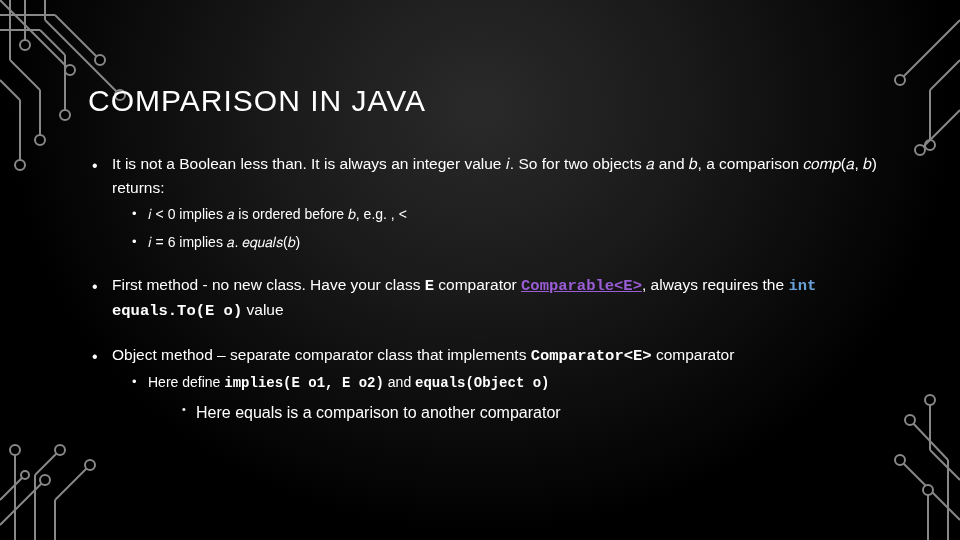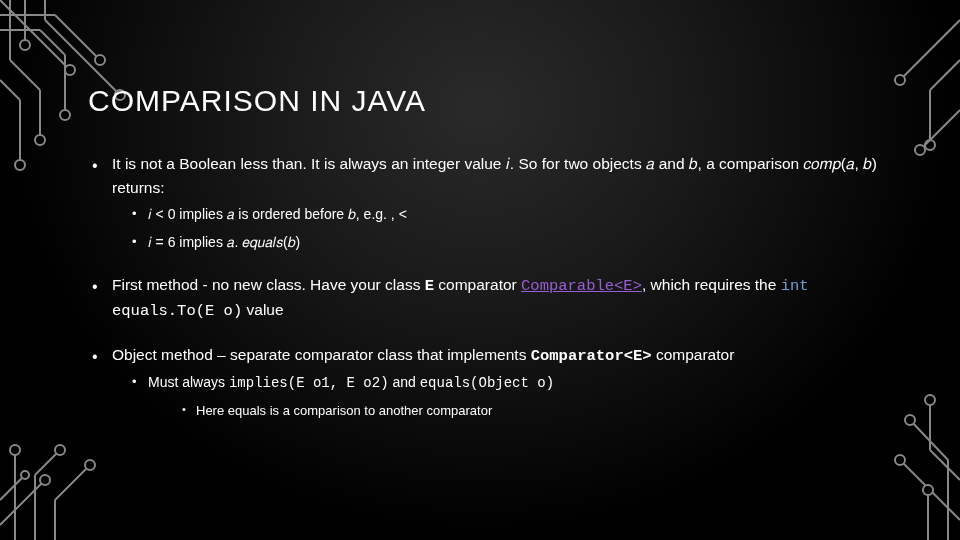--- a/index.html
+++ b/index.html
@@ -59,31 +59,31 @@
     content: "•";
     position: absolute;
     left: 20px;
     font-size: 13px;
     color: #fff;
   }
   ul.sub2 { list-style: none; margin-top: 6px; }
   ul.sub2 > li {
     position: relative;
     padding-left: 48px;
-    font-size: 13px;
+    font-size: 16px;
     line-height: 1.55;
   }
   ul.sub2 > li::before {
     content: "•";
     position: absolute;
     left: 34px;
     font-size: 11px;
     color: #fff;
   }
-  .mono { font-family: "Courier New", monospace; }
+  .mono { font-family: "Courier New", monospace; font-weight: bold; }
   .link { color: #9a5dd6; text-decoration: underline; }
   .kw { color: #6aa0d8; }
   .bold { font-weight: 600; }
   .gap-tight > li { margin-bottom: 3px; }
 </style>
 </head>
 <body>
 
 <svg class="circuit" style="left:0;top:0" width="140" height="200">
   <line x1="0" y1="0" x2="70" y2="70"></line>
@@ -151,28 +151,28 @@
 
     <li>
       <span>It is not a Boolean less than. It is always an integer value 𝑖. So for two objects 𝑎 and 𝑏, a comparison 𝑐𝑜𝑚𝑝(𝑎, 𝑏) returns:</span>
       <ul class="sub gap-tight">
         <li>𝑖 &lt; 0 implies 𝑎 is ordered before 𝑏, e.g. , &lt;</li>
         <li>𝑖 = 6 implies 𝑎. 𝑒𝑞𝑢𝑎𝑙𝑠(𝑏)</li>
       </ul>
     </li>
 
     <li>
-      <span>First method - no new class. Have your class </span><span class="mono bold">E</span><span> comparator </span><span class="mono link">Comparable&lt;E&gt;</span><span>, which requires the </span><span class="mono kw">int</span><span class="mono"> equals.To(E o)</span><span> value</span>
+      <span>First method - no new class. Have your class </span><span class="mono bold">E</span><span> comparator </span><span class="mono link">Comparable&lt;E&gt;</span><span>, always requires the </span><span class="mono kw">int</span><span class="mono"> equals.To(E o)</span><span> value</span>
     </li>
 
     <li>
       <span>Object method – separate comparator class that implements </span><span class="mono bold">Comparator&lt;E&gt;</span><span> comparator</span>
       <ul class="sub">
         <li>
-          <span>Must always </span><span class="mono">implies(E o1, E o2)</span><span> and </span><span class="mono">equals(Object o)</span>
+          <span>Here define </span><span class="mono">implies(E o1, E o2)</span><span> and </span><span class="mono">equals(Object o)</span>
           <ul class="sub2">
             <li>Here equals is a comparison to another comparator</li>
           </ul>
         </li>
       </ul>
     </li>
 
   </ul>
 </div>
 

